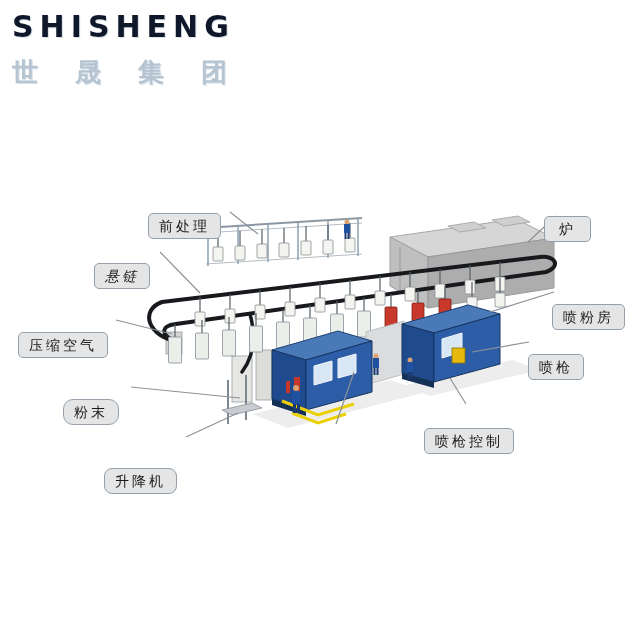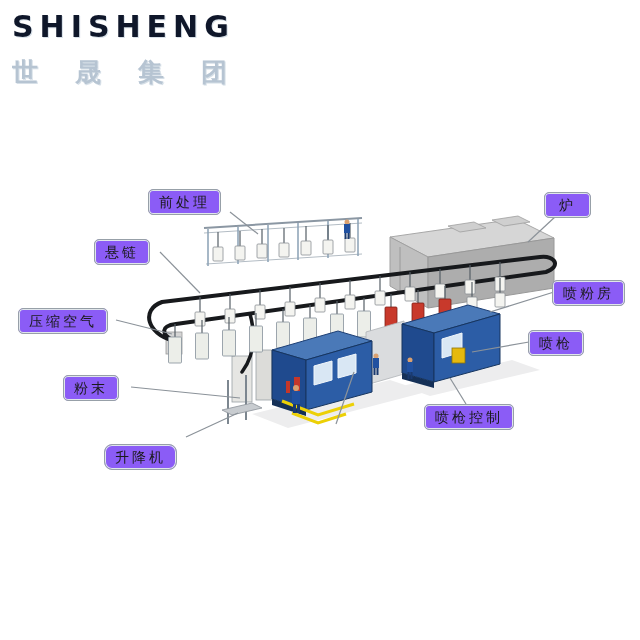--- a/index.html
+++ b/index.html
@@ -20,28 +20,29 @@
   .logo-cn {
     font-size:26px; font-weight:bold; color:#b6c4d2;
     letter-spacing:37px; margin-top:12px; white-space:nowrap;
     text-shadow:1px 1px 0 #d7e0e8;
   }
 
   svg.diagram { position:absolute; inset:0; width:640px; height:640px; }
 
   .label {
     position:absolute;
-    background:#8b5cf6;
+    background:#e5e5e5;
     border:1px solid #97a0a8;
     box-shadow: inset 0 0 0 1px #e0e6ea;
     border-radius:5px;
     font-size:14px; color:#1a1a1a;
     letter-spacing:3px; line-height:1.3;
     padding:3px 10px; text-align:center;
     white-space:nowrap;
+    margin-top:24px;
   }
   .label.single { padding:3px 14px; }
   .label.wrap   { white-space:normal; word-break:break-all; width:108px; padding:3px 6px; }
 </style>
 </head>
 <body>
 
 <div class="canvas">
 
   <div class="logo">
@@ -213,21 +214,21 @@
       <line x1="529" y1="342" x2="472" y2="352"></line>
       <line x1="131" y1="387" x2="240" y2="398"></line>
       <line x1="466" y1="404" x2="450" y2="378"></line>
       <line x1="186" y1="437" x2="238" y2="413"></line>
       <line x1="336" y1="424" x2="354" y2="372"></line>
     </g>
   </svg>
 
   <div class="label" style="left:148px; top:189px;">前处理</div>
   <div class="label single" style="left:544px; top:192px;">炉</div>
-  <div class="label" style="left:94px; top:239px;">悬链</div>
+  <div class="label" style="left:94px; top:239px;font-style:italic;">悬链</div>
   <div class="label" style="left:18px; top:308px;">压缩空气</div>
   <div class="label" style="left:552px; top:280px;">喷粉房</div>
   <div class="label" style="left:528px; top:330px;">喷枪</div>
-  <div class="label" style="left:63px; top:375px;">粉末</div>
+  <div class="label" style="left:63px; top:375px;border-radius:10px;">粉末</div>
   <div class="label" style="left:424px; top:404px;padding-left:10px;">喷枪控制</div>
   <div class="label" style="left:104px; top:444px;border-radius:8px;">升降机</div>
 
 </div>
 
 </body></html>

